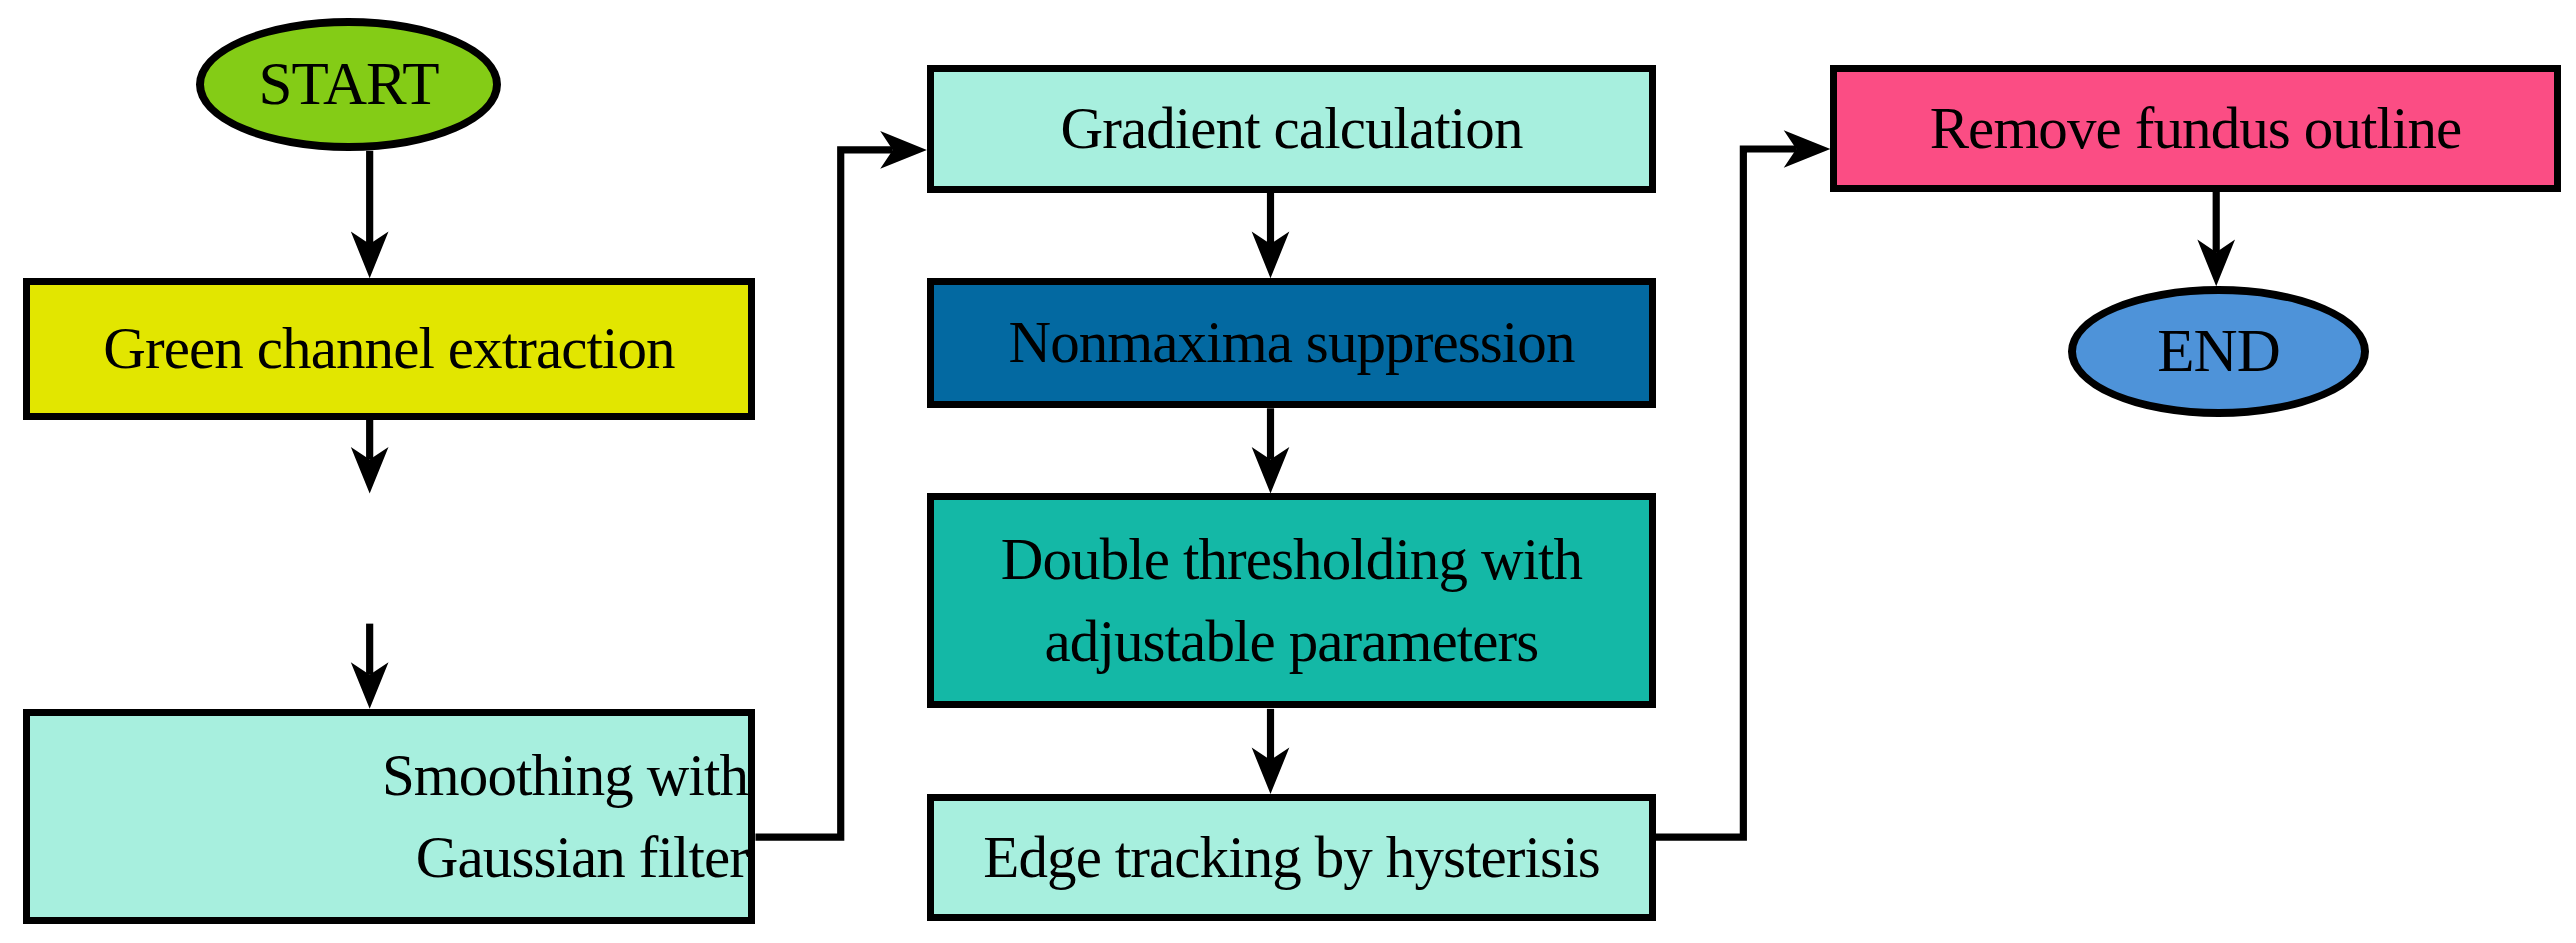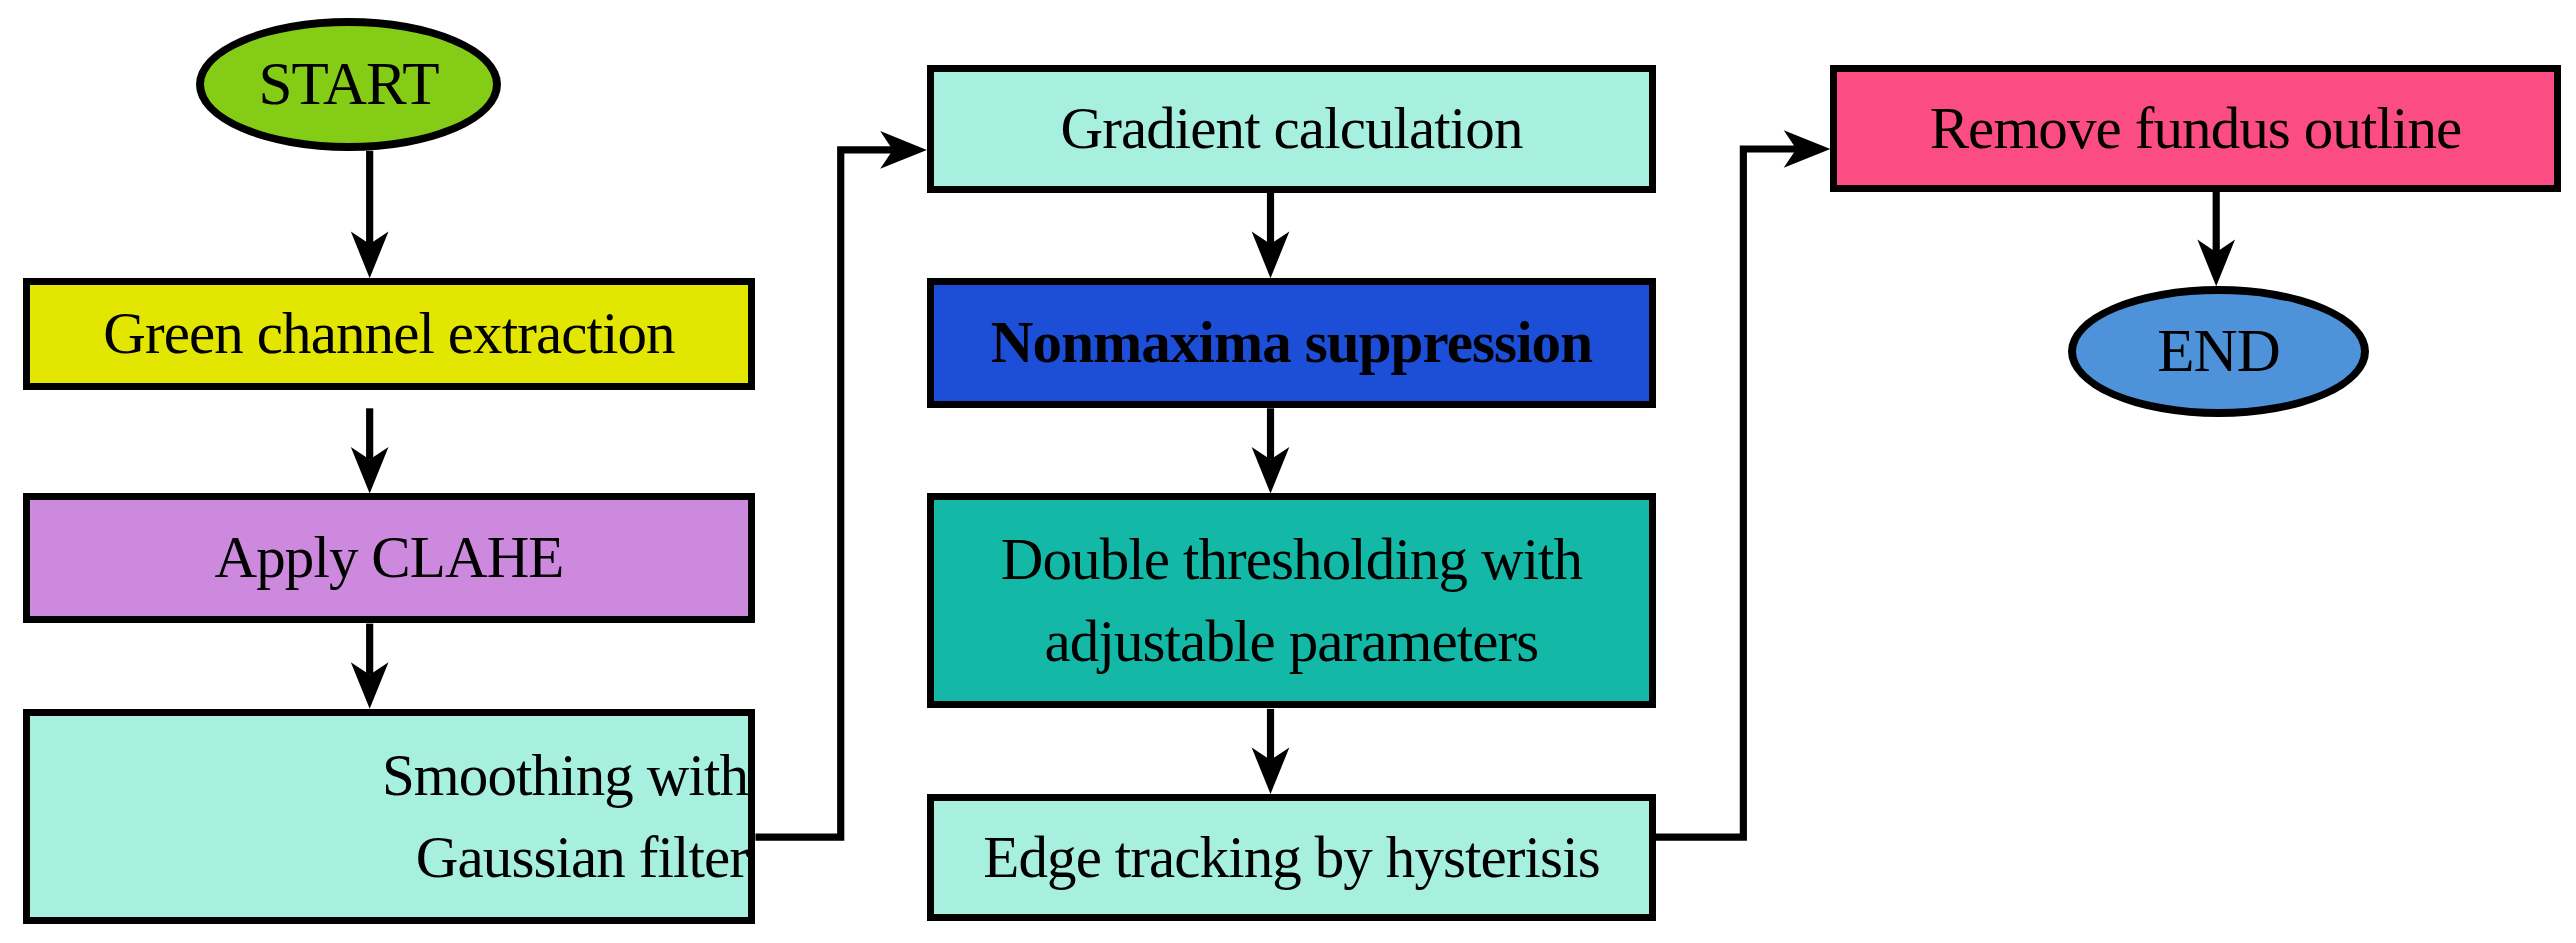--- a/index.html
+++ b/index.html
@@ -30,21 +30,21 @@
     white-space: nowrap;
     letter-spacing: -0.9px;
   }
   .terminator {
     border-radius: 50%;
     border-width: 8px;
     font-size: 61px;
   }
   
   .n-start      { left: 196px;  top: 18px;  width: 305px; height: 133px; }
-  .n-green      { left: 23px;   top: 278px; width: 732px; height: 112px; }
+  .n-green      { left: 23px;   top: 278px; width: 732px; height: 142px; }
   .n-clahe      { left: 23px;   top: 493px; width: 732px; height: 130px; }
   .n-smoothing  { left: 23px;   top: 709px; width: 732px; height: 215px; align-items: flex-end; }
   
   .n-gradient   { left: 927px; top: 65px;  width: 729px; height: 128px; }
   .n-nonmaxima  { left: 927px; top: 278px; width: 729px; height: 130px; }
   .n-double     { left: 927px; top: 493px; width: 729px; height: 215px; }
   .n-edge       { left: 927px; top: 794px; width: 729px; height: 127px; }
   
   .n-remove     { left: 1830px; top: 65px;  width: 731px; height: 127px; }
   .n-end        { left: 2068px; top: 286px; width: 301px; height: 131px; }
@@ -120,34 +120,31 @@
   </svg>
 
   <div class="node terminator n-start" style="background-color: #84cc16;">
     <span>START</span>
   </div>
 
   <div class="node n-green" style="background-color: rgb(226, 230, 0);">
     <span>Green channel extraction</span>
   </div>
 
-  <div class="node n-clahe" style="background-color: rgb(205, 137, 222);">
-    <span>Apply CLAHE</span>
-  </div>
 
   <div class="node n-smoothing" style="background-color: rgb(167, 239, 222);">
     <span>Smoothing with</span>
     <span>Gaussian filter</span>
   </div>
 
   <div class="node n-gradient" style="background-color: rgb(167, 239, 222); align-items: center;">
     <span>Gradient calculation</span>
   </div>
 
-  <div class="node n-nonmaxima" style="background-color: #1d4ed8; font-weight: bold;">
+  <div class="node n-nonmaxima" style="background-color: #0369a1;">
     <span>Nonmaxima suppression</span>
   </div>
 
   <div class="node n-double" style="background-color: #14b8a6;">
     <span>Double thresholding with</span>
     <span>adjustable parameters</span>
   </div>
 
   <div class="node n-edge" style="background-color: rgb(167, 239, 222); text-align: right;">
     <span>Edge tracking by hysterisis</span>

